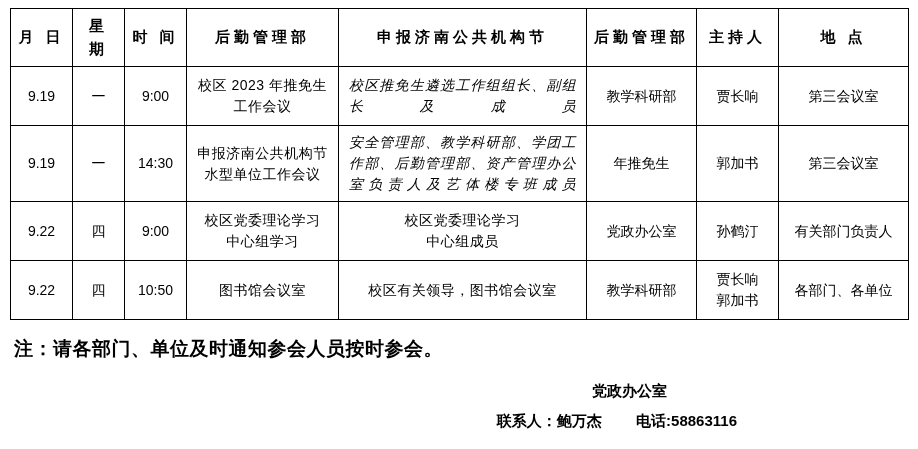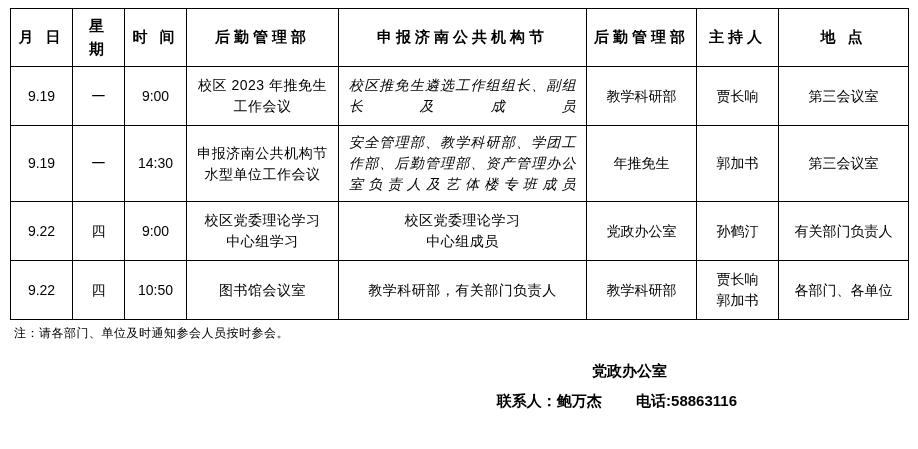--- a/index.html
+++ b/index.html
@@ -57,23 +57,23 @@
   .col-date    { width: 62px; }
   .col-week    { width: 52px; }
   .col-time    { width: 62px; }
   .col-topic   { width: 152px; }
   .col-att     { width: 248px; }
   .col-host    { width: 110px; }
   .col-chair   { width: 82px; }
   .col-place   { width: 130px; }
 
   .note {
-    margin-top: 5px;
-    font-size: 12px;
-    font-weight: normal;
+    margin-top: 16px;
+    font-size: 19px;
+    font-weight: bold;
     letter-spacing: 0.5px;
     padding-left: 4px;
   }
   .footer {
     margin-top: 14px;
     font-size: 15px;
     font-weight: bold;
     text-align: right;
     padding-right: 20px;
     line-height: 2.0;
@@ -145,21 +145,21 @@
 中心组成员</td>
         <td>党政办公室</td>
         <td>孙鹤汀</td>
         <td>有关部门负责人</td>
       </tr>
       <tr>
         <td>9.22</td>
         <td>四</td>
         <td>10:50</td>
         <td class="topic">图书馆会议室</td>
-        <td class="attendees">教学科研部，有关部门负责人</td>
+        <td class="attendees">校区有关领导，图书馆会议室</td>
         <td>教学科研部</td>
         <td class="multi-line">贾长响
 郭加书</td>
         <td>各部门、各单位</td>
       </tr>
     </tbody>
   </table>
 
   <div class="note">注：请各部门、单位及时通知参会人员按时参会。</div>
 

